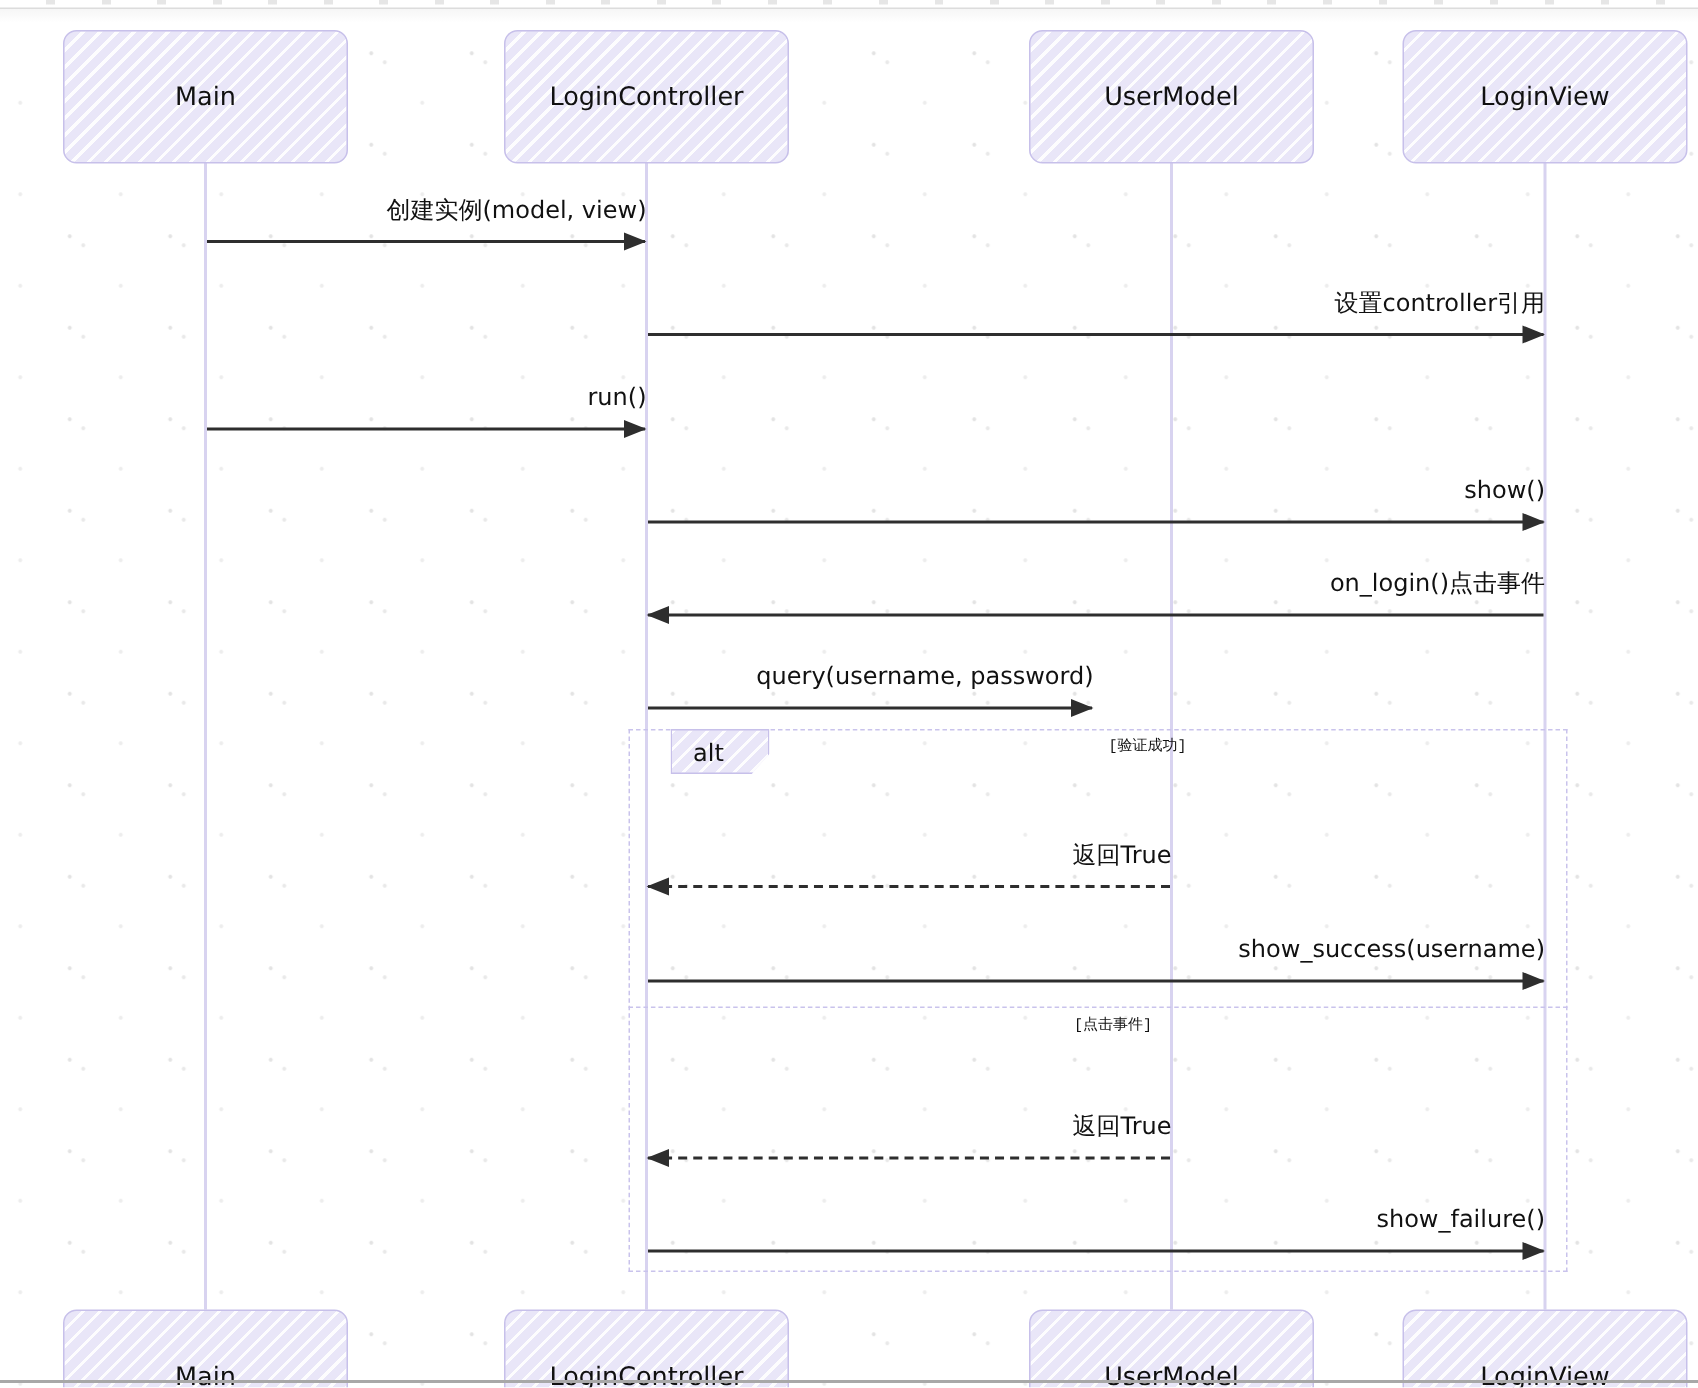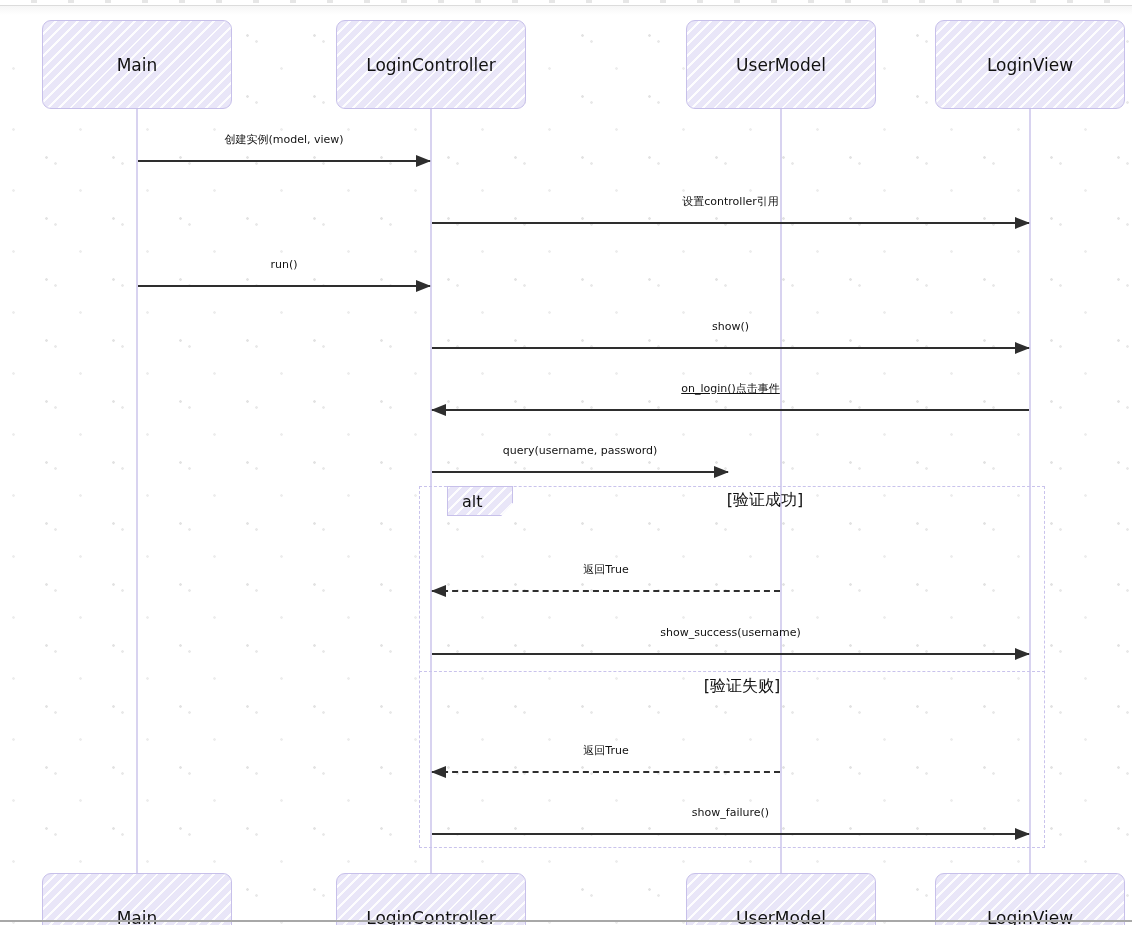--- a/index.html
+++ b/index.html
@@ -28,38 +28,38 @@
     background-color:#e9e6f8;
     background-image:repeating-linear-gradient(135deg,rgba(255,255,255,.9) 0 2px,transparent 2px 8px);
     border:1.5px solid #c7c0ea;border-radius:9px;
     display:flex;align-items:center;justify-content:center;
     font-size:17px;z-index:4;
   }
   .lifeline{position:absolute;top:99px;width:2px;height:774px;background:#d8d3f0;z-index:1;}
 
   
   .message{position:absolute;z-index:5;}
-  .msg-label{text-align:center;font-size:11px;line-height:26px;height:26px;white-space:nowrap;}
+  .msg-label{text-align:right;font-size:16px;line-height:26px;height:26px;white-space:nowrap;}
   .msg-line{position:absolute;left:1px;right:1px;top:33px;border-top:2px solid #2e2e2e;}
   .msg-line.dashed{border-top-style:dashed;}
   .head{position:absolute;top:28px;width:0;height:0;border-top:6px solid transparent;border-bottom:6px solid transparent;}
   .head.right{right:0;border-left:15px solid #2e2e2e;}
   .head.left{left:0;border-right:15px solid #2e2e2e;}
 
   
   .alt-frame{position:absolute;left:419px;top:486px;width:626px;height:362px;box-sizing:border-box;
     border:1.5px dashed #c9c3ec;z-index:2;}
   .alt-divider{position:absolute;left:419px;top:671px;width:626px;border-top:1.5px dashed #c9c3ec;z-index:2;}
   .alt-tab{position:absolute;left:419px;top:486px;width:66px;height:30px;box-sizing:border-box;
     background-color:#e9e6f8;
     background-image:repeating-linear-gradient(135deg,rgba(255,255,255,.9) 0 2px,transparent 2px 8px);
     border:1.5px solid #c7c0ea;
     clip-path:polygon(0 0,100% 0,100% 55%,82% 100%,0 100%);
     display:flex;align-items:center;padding-left:14px;font-size:16px;z-index:3;margin-left:28px;}
-  .guard{position:absolute;transform:translateX(-50%);font-size:16px;white-space:nowrap;z-index:3;}
+  .guard{position:absolute;transform:translateX(-50%);font-size:10px;white-space:nowrap;z-index:3;font-family:Liberation Mono, monospace;}
 </style>
 </head>
 <body>
 
 <div class="page">
 
   <div class="top-edge">
       <div class="ticks"></div>
     </div>
   <div class="top-fade"></div>
@@ -68,21 +68,21 @@
   <div class="lifeline" style="left:430px;"></div>
   <div class="lifeline" style="left:780px;"></div>
   <div class="lifeline" style="left:1029px;"></div>
 
   <div class="alt-frame"></div>
   <div class="alt-divider"></div>
   <div class="alt-tab">
     <span>alt</span>
   </div>
   <div class="guard" style="left:765px;top:490px;">[验证成功]</div>
-  <div class="guard" style="left:742px;top:676px;">[验证失败]</div>
+  <div class="guard" style="left:742px;top:676px;">[点击事件]</div>
 
   <div class="actor" style="left:42px;top:20px;">
     <span>Main</span>
   </div>
   <div class="actor" style="left:336px;top:20px;">
     <span>LoginController</span>
   </div>
   <div class="actor" style="left:686px;top:20px;">
     <span>UserModel</span>
   </div>
@@ -120,21 +120,21 @@
     <div class="msg-line"></div>
     <div class="head right"></div>
   </div>
 
   <div class="message" style="left:137px;top:252px;width:294px;">
     <div class="msg-label">run()</div>
     <div class="msg-line"></div>
     <div class="head right"></div>
   </div>
 
-  <div class="message" style="left:431px;top:376px;width:599px;text-decoration:underline;">
+  <div class="message" style="left:431px;top:376px;width:599px;">
     <div class="msg-label">on_login()点击事件</div>
     <div class="msg-line"></div>
     <div class="head left"></div>
   </div>
 
   <div class="message" style="left:431px;top:438px;width:298px;">
     <div class="msg-label">query(username, password)</div>
     <div class="msg-line"></div>
     <div class="head right"></div>
   </div>

